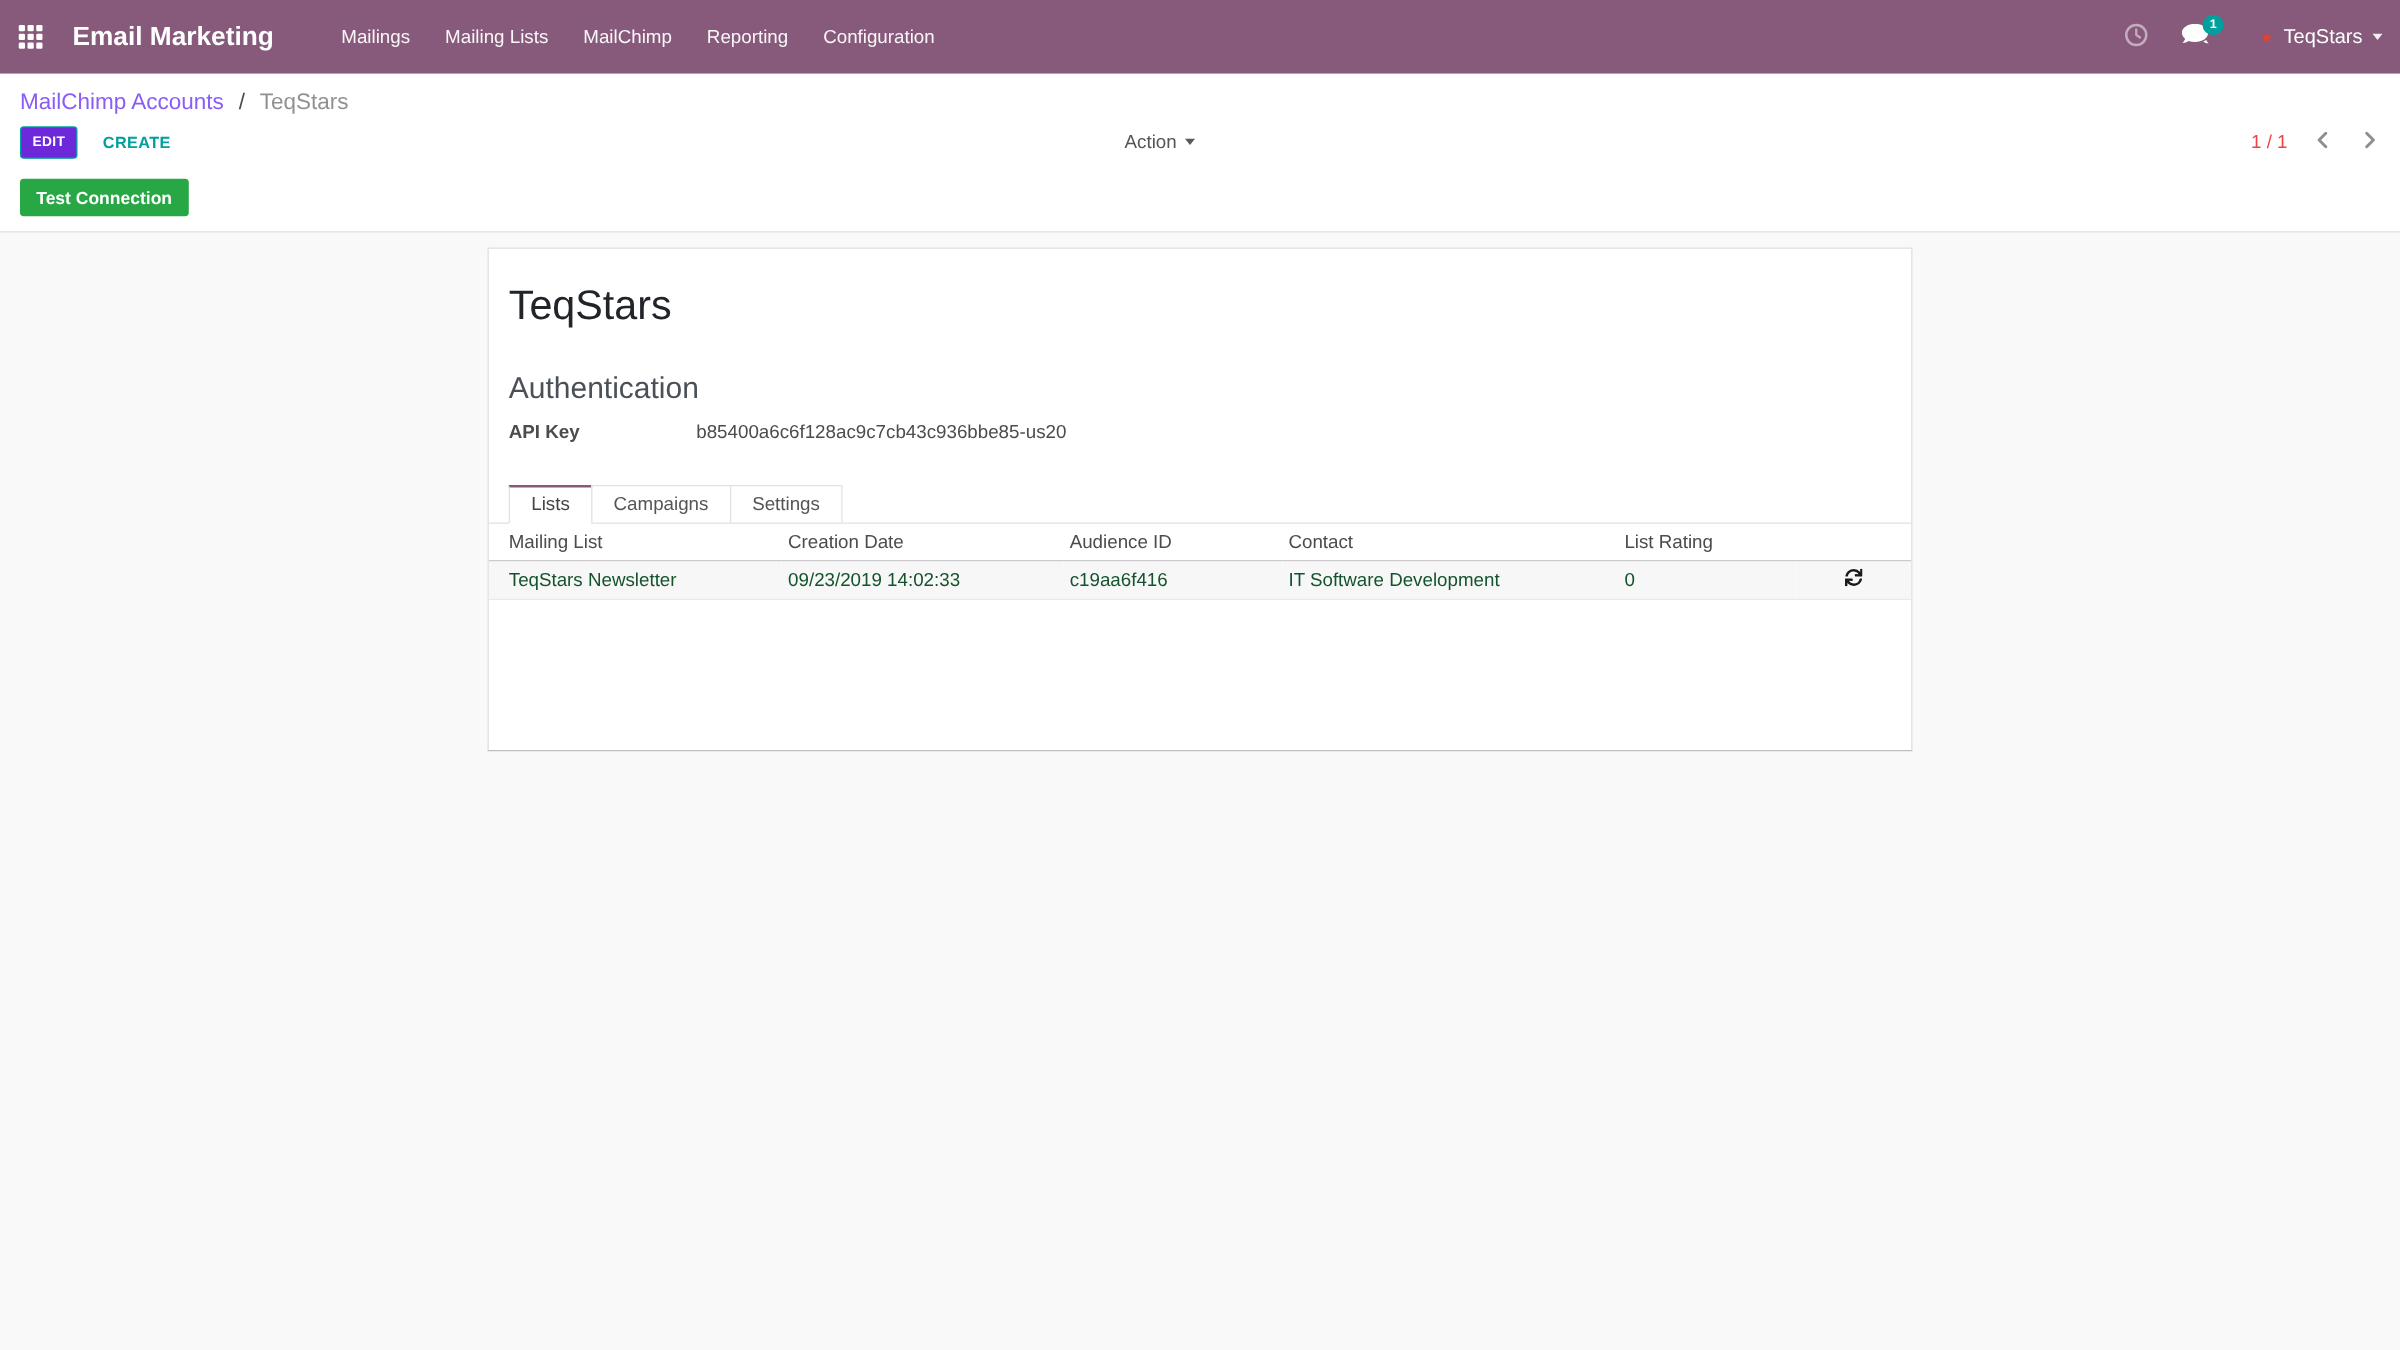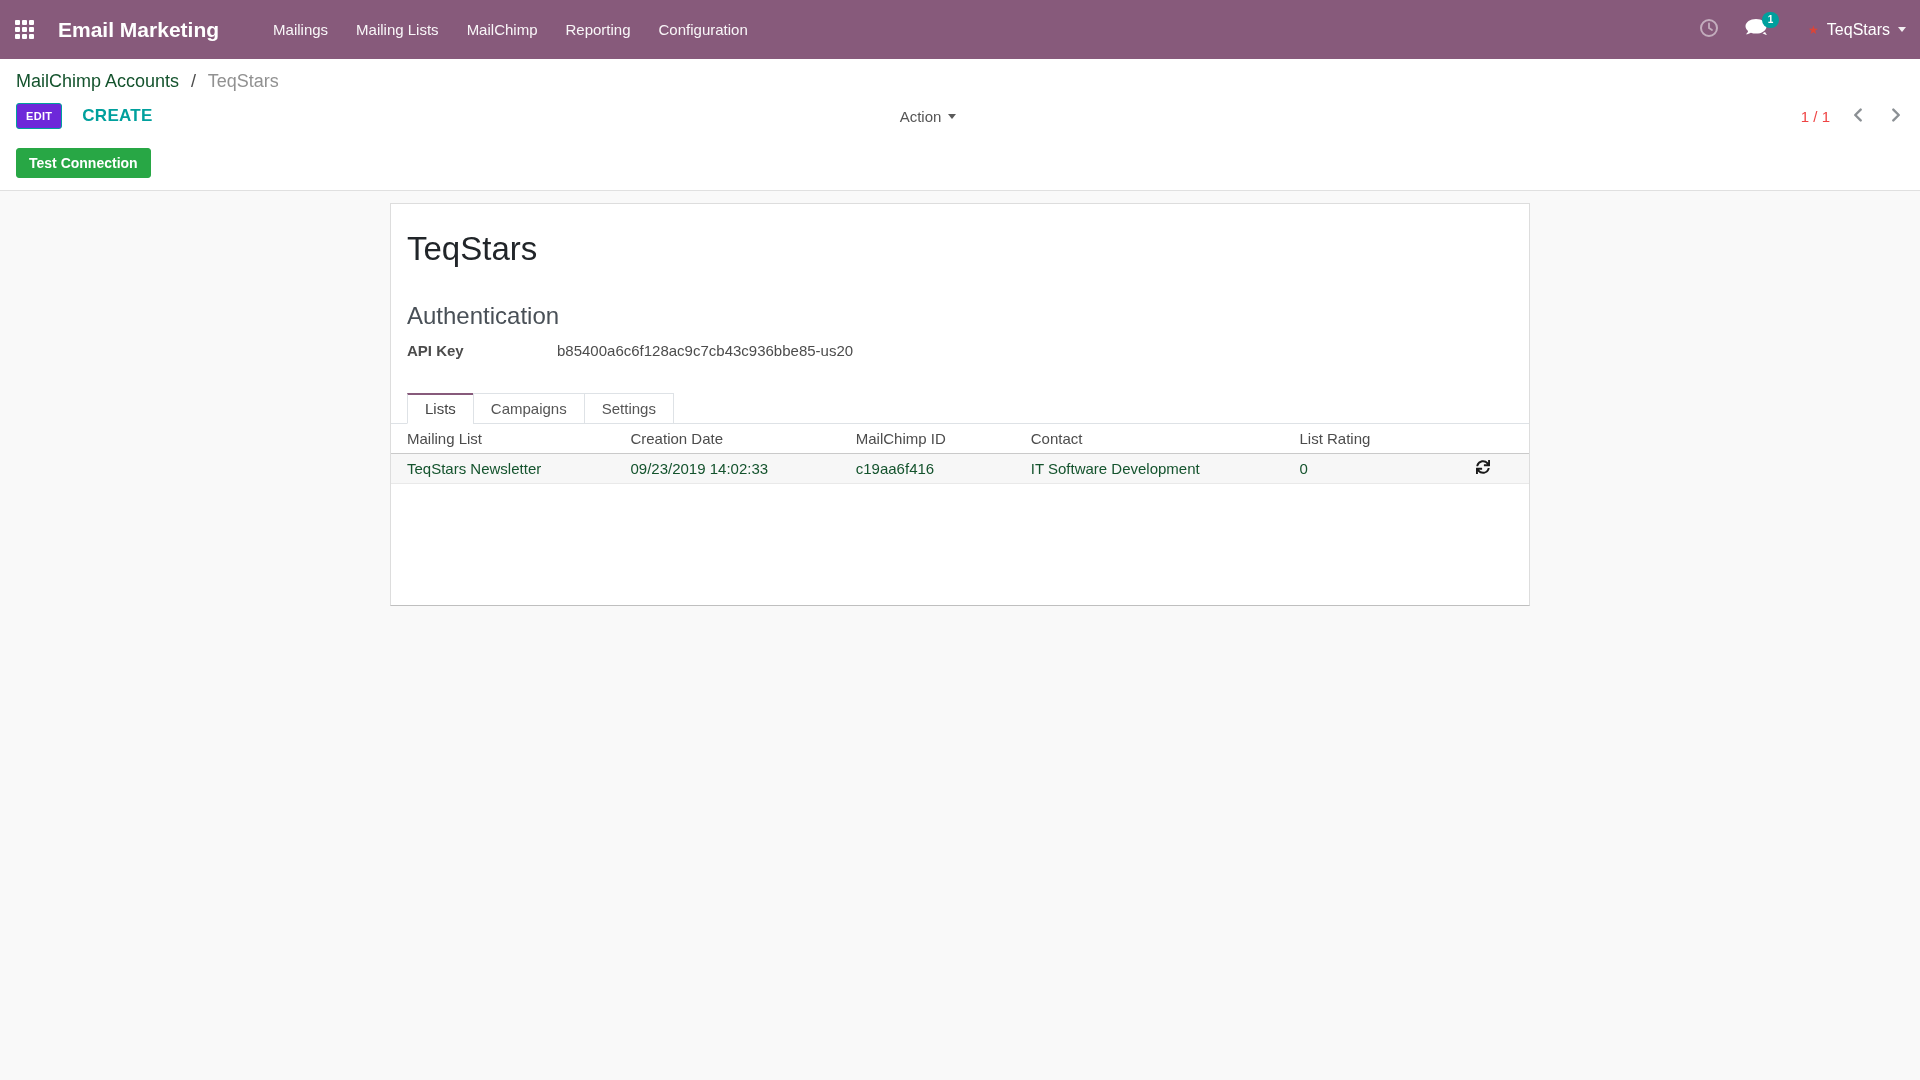--- a/index.html
+++ b/index.html
@@ -34,30 +34,30 @@
     display:flex; align-items:center; justify-content:center; padding:0 4px;
   }
   .user-menu { display:flex; align-items:center; gap:8px; font-size:16px; margin-left:14px; cursor:pointer; }
   .star-ico { color:#dc4437; font-size:12px; line-height:1; }
   .caret { width:0; height:0; border-left:4px solid transparent; border-right:4px solid transparent; border-top:5px solid rgba(255,255,255,0.9); display:inline-block; }
   .caret.gray { border-top-color:#5a5a5a; }
 
   
   .top-white { background:#fff; border-bottom:1px solid #e0e0e0; }
   .breadcrumb { padding:12px 16px 2px; font-size:18px; }
-  .bc-link { color:#14532d; cursor:pointer; }
+  .bc-link { color:#8b5cf6; cursor:pointer; }
   .bc-sep { color:#4c4c4c; margin:0 7px; }
   .bc-current { color:#919191; }
   .cp-buttons { display:flex; align-items:center; padding:6px 16px 8px; position:relative; }
   .left-buttons { display:flex; align-items:center; gap:18px; }
   .btn-edit {
     background:#6d28d9; border:1px solid #00A09D; color:#fff; font-weight:700;
     font-size:11px; padding:6px 9px; border-radius:3px; letter-spacing:.3px;
   }
-  .btn-create { background:none; border:none; color:#00A09D; font-weight:700; font-size:17px; letter-spacing:.3px; padding:6px 2px; }
+  .btn-create { background:none; border:none; color:#00A09D; font-weight:700; font-size:13px; letter-spacing:.3px; padding:6px 2px; }
   .action-wrap { position:absolute; left:16px; right:0; display:flex; justify-content:center; pointer-events:none; }
   .btn-action {
     pointer-events:auto; color:#555; font-size:15px; display:flex; align-items:center; gap:7px;
     background:none; border:none; transform:translateX(-40px);
   }
   .pager { margin-left:auto; display:flex; align-items:center; gap:20px; color:#ef4444; font-size:15px; }
   .pager-btn { background:none; border:none; padding:0 2px; display:flex; align-items:center; }
   .statusbar { padding:8px 16px 12px; }
   .btn-test {
     background:#28a745; border:1px solid #28a745; color:#fff; font-weight:700;
@@ -208,21 +208,21 @@
         <li class="tab">Campaigns</li>
         <li class="tab">Settings</li>
       </ul>
     </div>
 
     <table class="o-list">
       <thead>
         <tr>
           <th class="col-ml">Mailing List</th>
           <th class="col-cd">Creation Date</th>
-          <th class="col-aid">MailChimp ID</th>
+          <th class="col-aid">Audience ID</th>
           <th class="col-ct">Contact</th>
           <th class="col-lr">List Rating</th>
           <th class="col-ic"></th>
         </tr>
       </thead>
       <tbody>
         <tr>
           <td>TeqStars Newsletter</td>
           <td>09/23/2019 14:02:33</td>
           <td>c19aa6f416</td>

